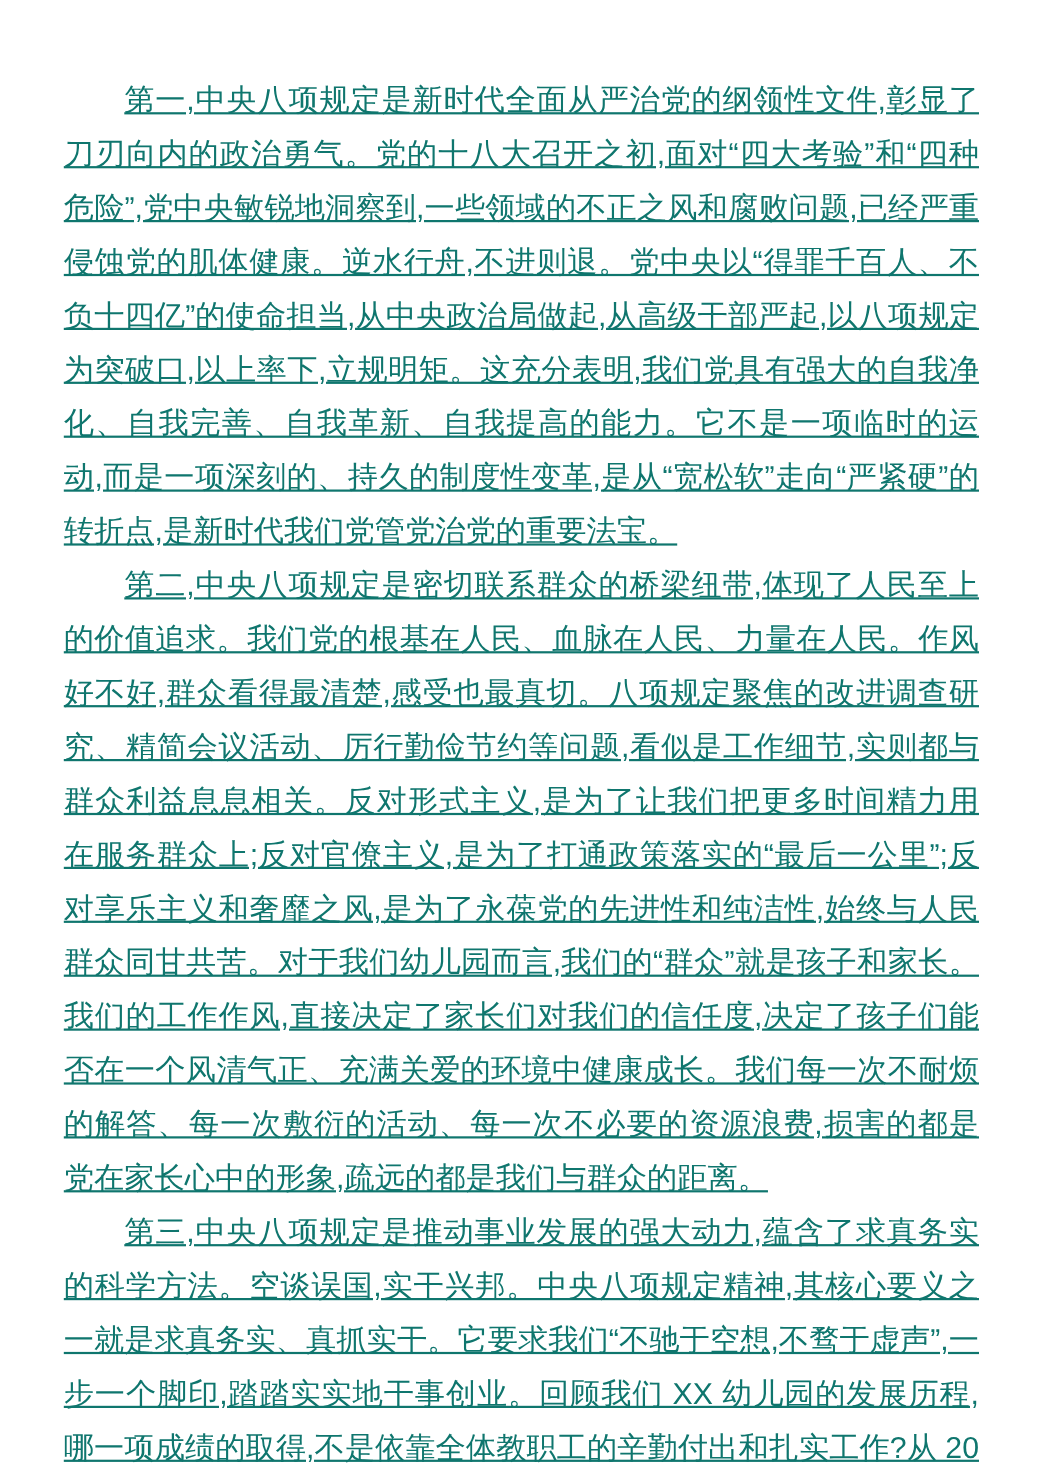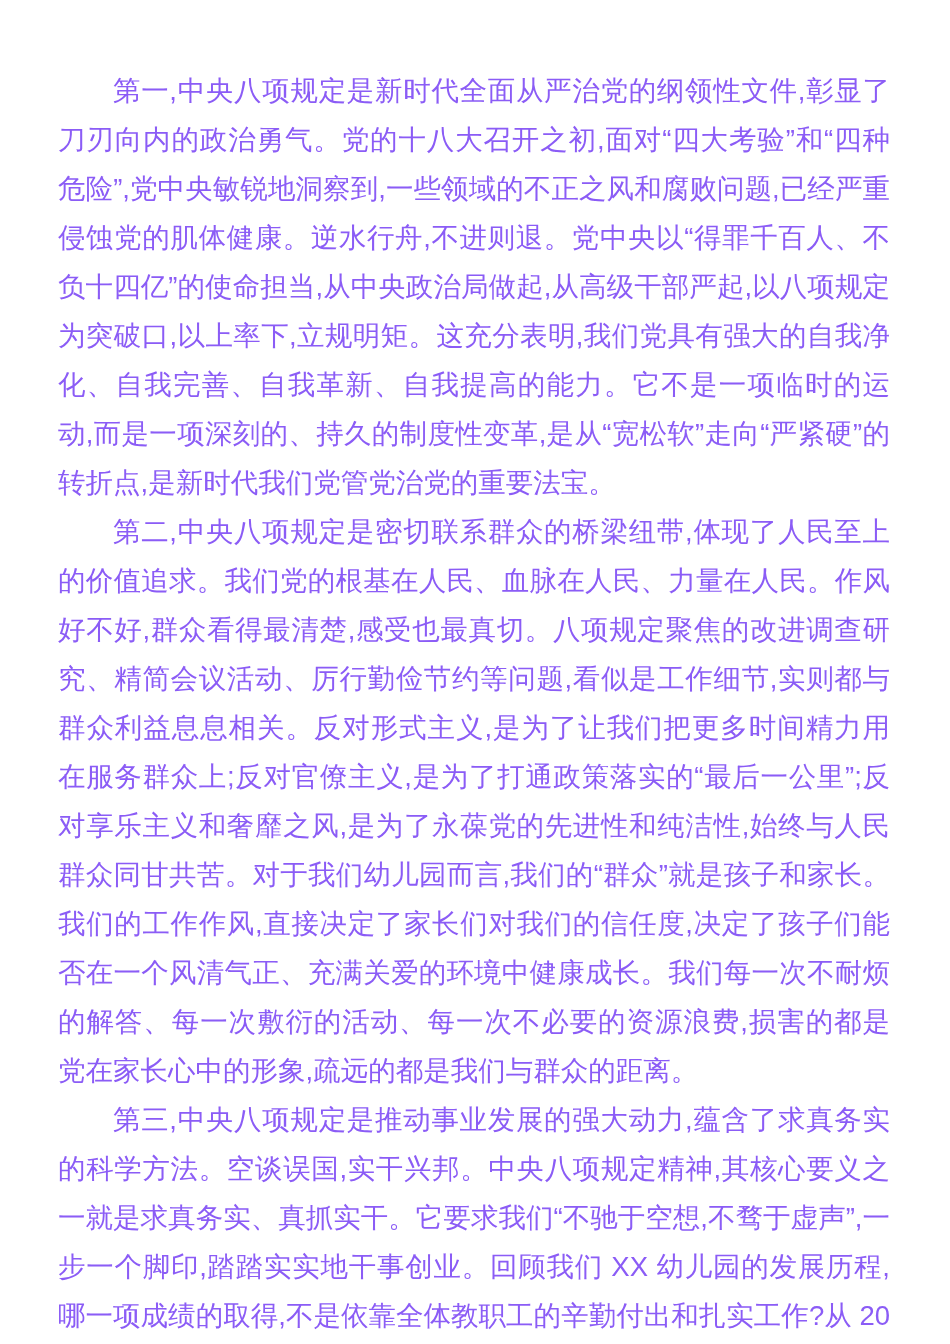--- a/index.html
+++ b/index.html
@@ -20,28 +20,29 @@
     overflow: hidden;
     box-sizing: border-box;
     padding: 66px 60px 0 58px;
   }
   .doc-body {
     width: 832px;
   }
   .para {
     margin: 0;
     padding: 0;
-    color: #8b5cf6;
+    color: #0f766e;
     font-size: 27.5px;
     line-height: 49px;
     text-align: justify;
     text-justify: inter-ideograph;
     text-indent: 2em;
     word-break: break-all;
     font-weight: 400;
+    text-decoration: underline;
   }
 </style>
 </head>
 <body>
 
 <div class="page">
   <div class="doc-body">
     <p class="para">第一,中央八项规定是新时代全面从严治党的纲领性文件,彰显了刀刃向内的政治勇气。党的十八大召开之初,面对“四大考验”和“四种危险”,党中央敏锐地洞察到,一些领域的不正之风和腐败问题,已经严重侵蚀党的肌体健康。逆水行舟,不进则退。党中央以“得罪千百人、不负十四亿”的使命担当,从中央政治局做起,从高级干部严起,以八项规定为突破口,以上率下,立规明矩。这充分表明,我们党具有强大的自我净化、自我完善、自我革新、自我提高的能力。它不是一项临时的运动,而是一项深刻的、持久的制度性变革,是从“宽松软”走向“严紧硬”的转折点,是新时代我们党管党治党的重要法宝。</p>
     <p class="para">第二,中央八项规定是密切联系群众的桥梁纽带,体现了人民至上的价值追求。我们党的根基在人民、血脉在人民、力量在人民。作风好不好,群众看得最清楚,感受也最真切。八项规定聚焦的改进调查研究、精简会议活动、厉行勤俭节约等问题,看似是工作细节,实则都与群众利益息息相关。反对形式主义,是为了让我们把更多时间精力用在服务群众上;反对官僚主义,是为了打通政策落实的“最后一公里”;反对享乐主义和奢靡之风,是为了永葆党的先进性和纯洁性,始终与人民群众同甘共苦。对于我们幼儿园而言,我们的“群众”就是孩子和家长。我们的工作作风,直接决定了家长们对我们的信任度,决定了孩子们能否在一个风清气正、充满关爱的环境中健康成长。我们每一次不耐烦的解答、每一次敷衍的活动、每一次不必要的资源浪费,损害的都是党在家长心中的形象,疏远的都是我们与群众的距离。</p>
     <p class="para">第三,中央八项规定是推动事业发展的强大动力,蕴含了求真务实的科学方法。空谈误国,实干兴邦。中央八项规定精神,其核心要义之一就是求真务实、真抓实干。它要求我们“不驰于空想,不骛于虚声”,一步一个脚印,踏踏实实地干事创业。回顾我们 XX 幼儿园的发展历程,哪一项成绩的取得,不是依靠全体教职工的辛勤付出和扎实工作?从 2024 年我们成功创建为 XX 市一级一类</p>

